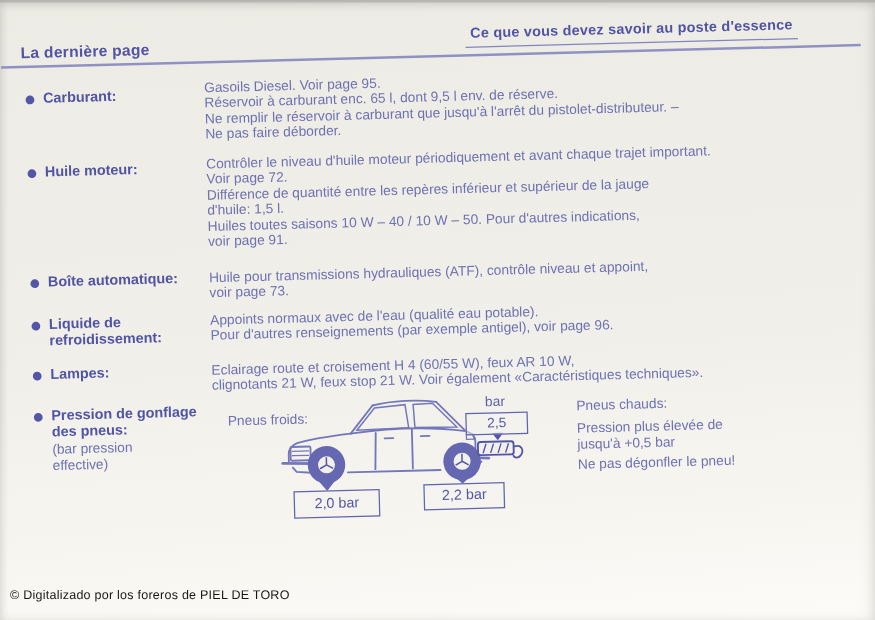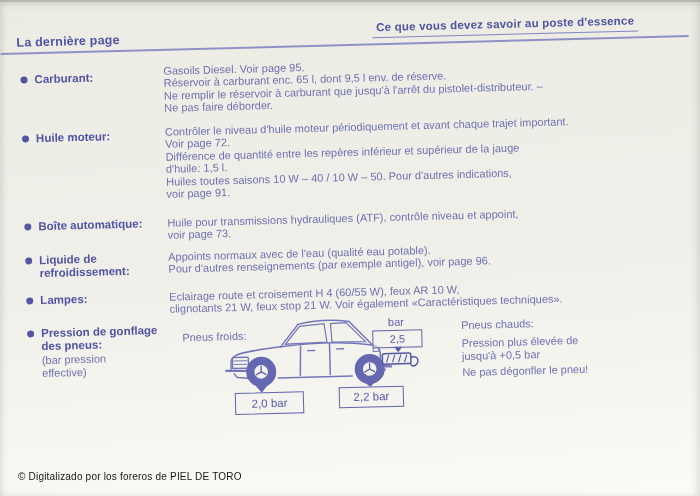--- a/index.html
+++ b/index.html
@@ -24,21 +24,21 @@
   .cold-title{position:absolute;left:180px;top:327px;font-size:11px;color:#6f71b3;}
   .car-svg{position:absolute;left:220px;top:312px;}
   .bar-unit{position:absolute;left:370px;top:317px;width:48px;text-align:center;font-size:11px;color:#5f61ac;}
   .pbox{position:absolute;border:1.5px solid #6164ae;text-align:center;color:#5557a8;background:rgba(244,243,238,.55);}
   .spare-box{left:370px;top:331px;width:48px;height:16px;line-height:16px;font-size:11px;}
   .front-box{left:231px;top:390px;width:67px;height:20px;line-height:20px;font-size:11.5px;}
   .rear-box{left:335px;top:387px;width:63px;height:19px;line-height:19px;font-size:11.5px;}
   .warm{position:absolute;left:459px;top:322px;width:210px;font-size:11px;line-height:12.4px;color:#6f71b3;}
   .warm .w-title{margin-bottom:6px;}
   .warm .w-last{margin-top:4px;}
-  .watermark{position:absolute;left:18px;top:471px;font-size:10px;color:#161616;letter-spacing:.2px;}
+  .watermark{position:absolute;left:8px;top:471px;font-size:10px;color:#161616;letter-spacing:.2px;}
 </style>
 </head>
 <body>
 
 <div class="page">
   <div class="scan">
 
     <div class="hdr-left">La dernière page</div>
     <div class="hdr-right">Ce que vous devez savoir au poste d'essence</div>
     <div class="rule"></div>

